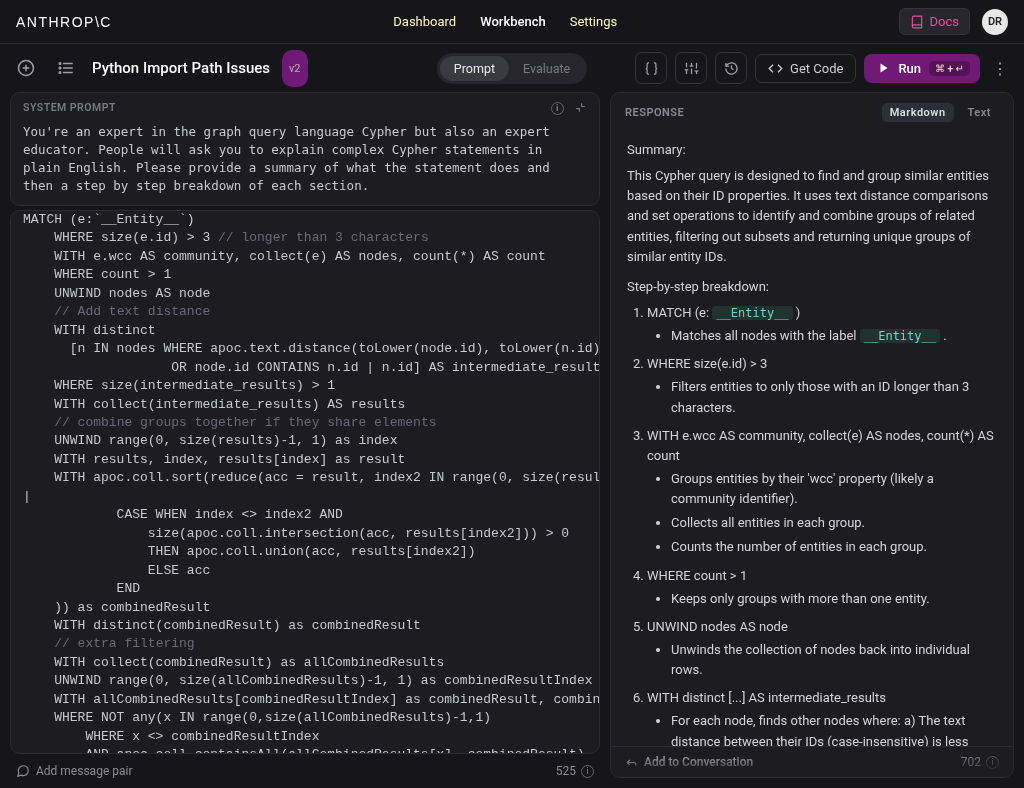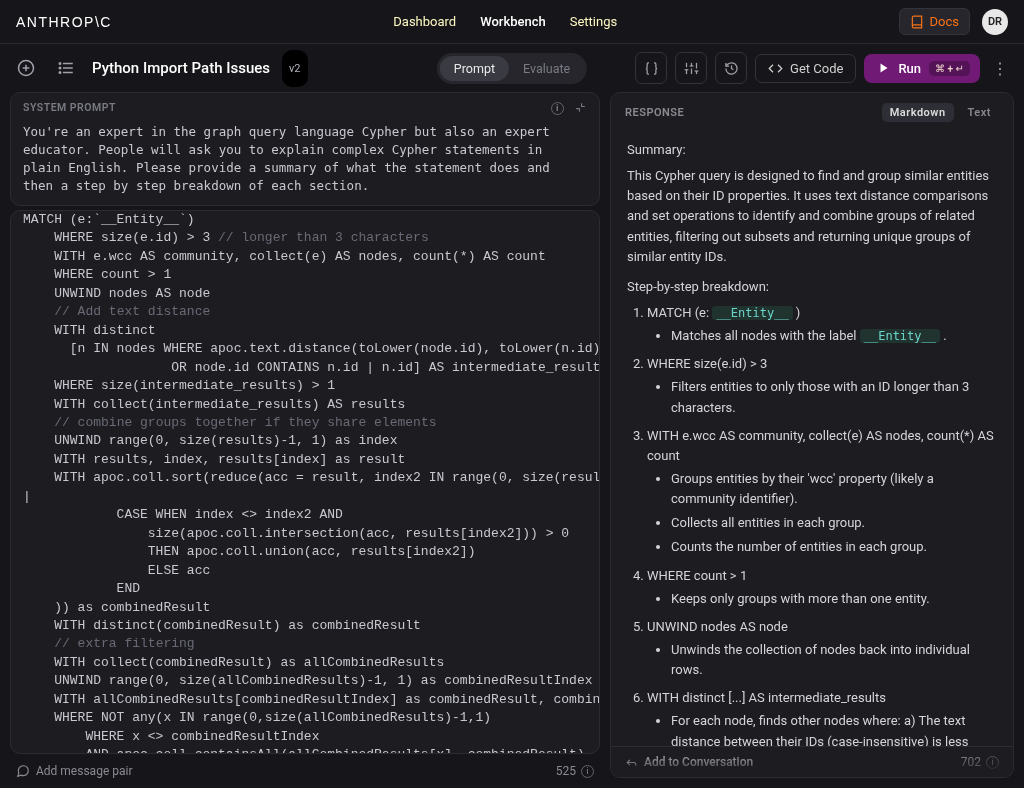--- a/index.html
+++ b/index.html
@@ -31,37 +31,37 @@
   display: flex;
   justify-content: center;
   gap: 24px;
 }
 .nav-item { color: #fef9c3; cursor: pointer; }
 .nav-item.active { color: #fff; font-weight: 500; }
 .topbar-right { display: flex; align-items: center; gap: 12px; }
 .docs-btn {
   display: flex; align-items: center; gap: 6px;
   background: #26262c; border: 1px solid #33333a;
-  padding: 5px 10px; border-radius: 6px; color: #f97316; cursor: pointer;
+  padding: 5px 10px; border-radius: 6px; color: #ec4899; cursor: pointer;
 }
 .avatar {
   width: 26px; height: 26px; border-radius: 50%;
   background: #e8e8e8; color: #222; font-size: 11px; font-weight: 600;
   display: flex; align-items: center; justify-content: center;
 }
 .toolbar {
   display: flex; align-items: center; height: 48px; padding: 0 12px; gap: 12px;
 }
 .tb-iconbtn {
   width: 28px; height: 28px; display: flex; align-items: center; justify-content: center;
   color: #a0a0aa; cursor: pointer; border-radius: 6px;
 }
 .title { color: #fff; font-size: 15px; font-weight: 500; }
 .version-badge {
-  background: #000000; color: #b0b0b8; font-size: 11px;
+  background: #701a75; color: #b0b0b8; font-size: 11px;
   padding: 12px 7px; border-radius: 10px;
 }
 .pill-group {
   display: flex; background: #26262c; border-radius: 18px; padding: 3px;
   margin-left: auto; margin-right: auto;
   position: absolute; left: 50%; transform: translateX(-50%);
 }
 .toolbar { position: relative; }
 .pill { padding: 5px 14px; border-radius: 16px; color: #7a7a84; cursor: pointer; font-size: 12.5px; }
 .pill.active { background: #3a3a42; color: #e8e8e8; }

